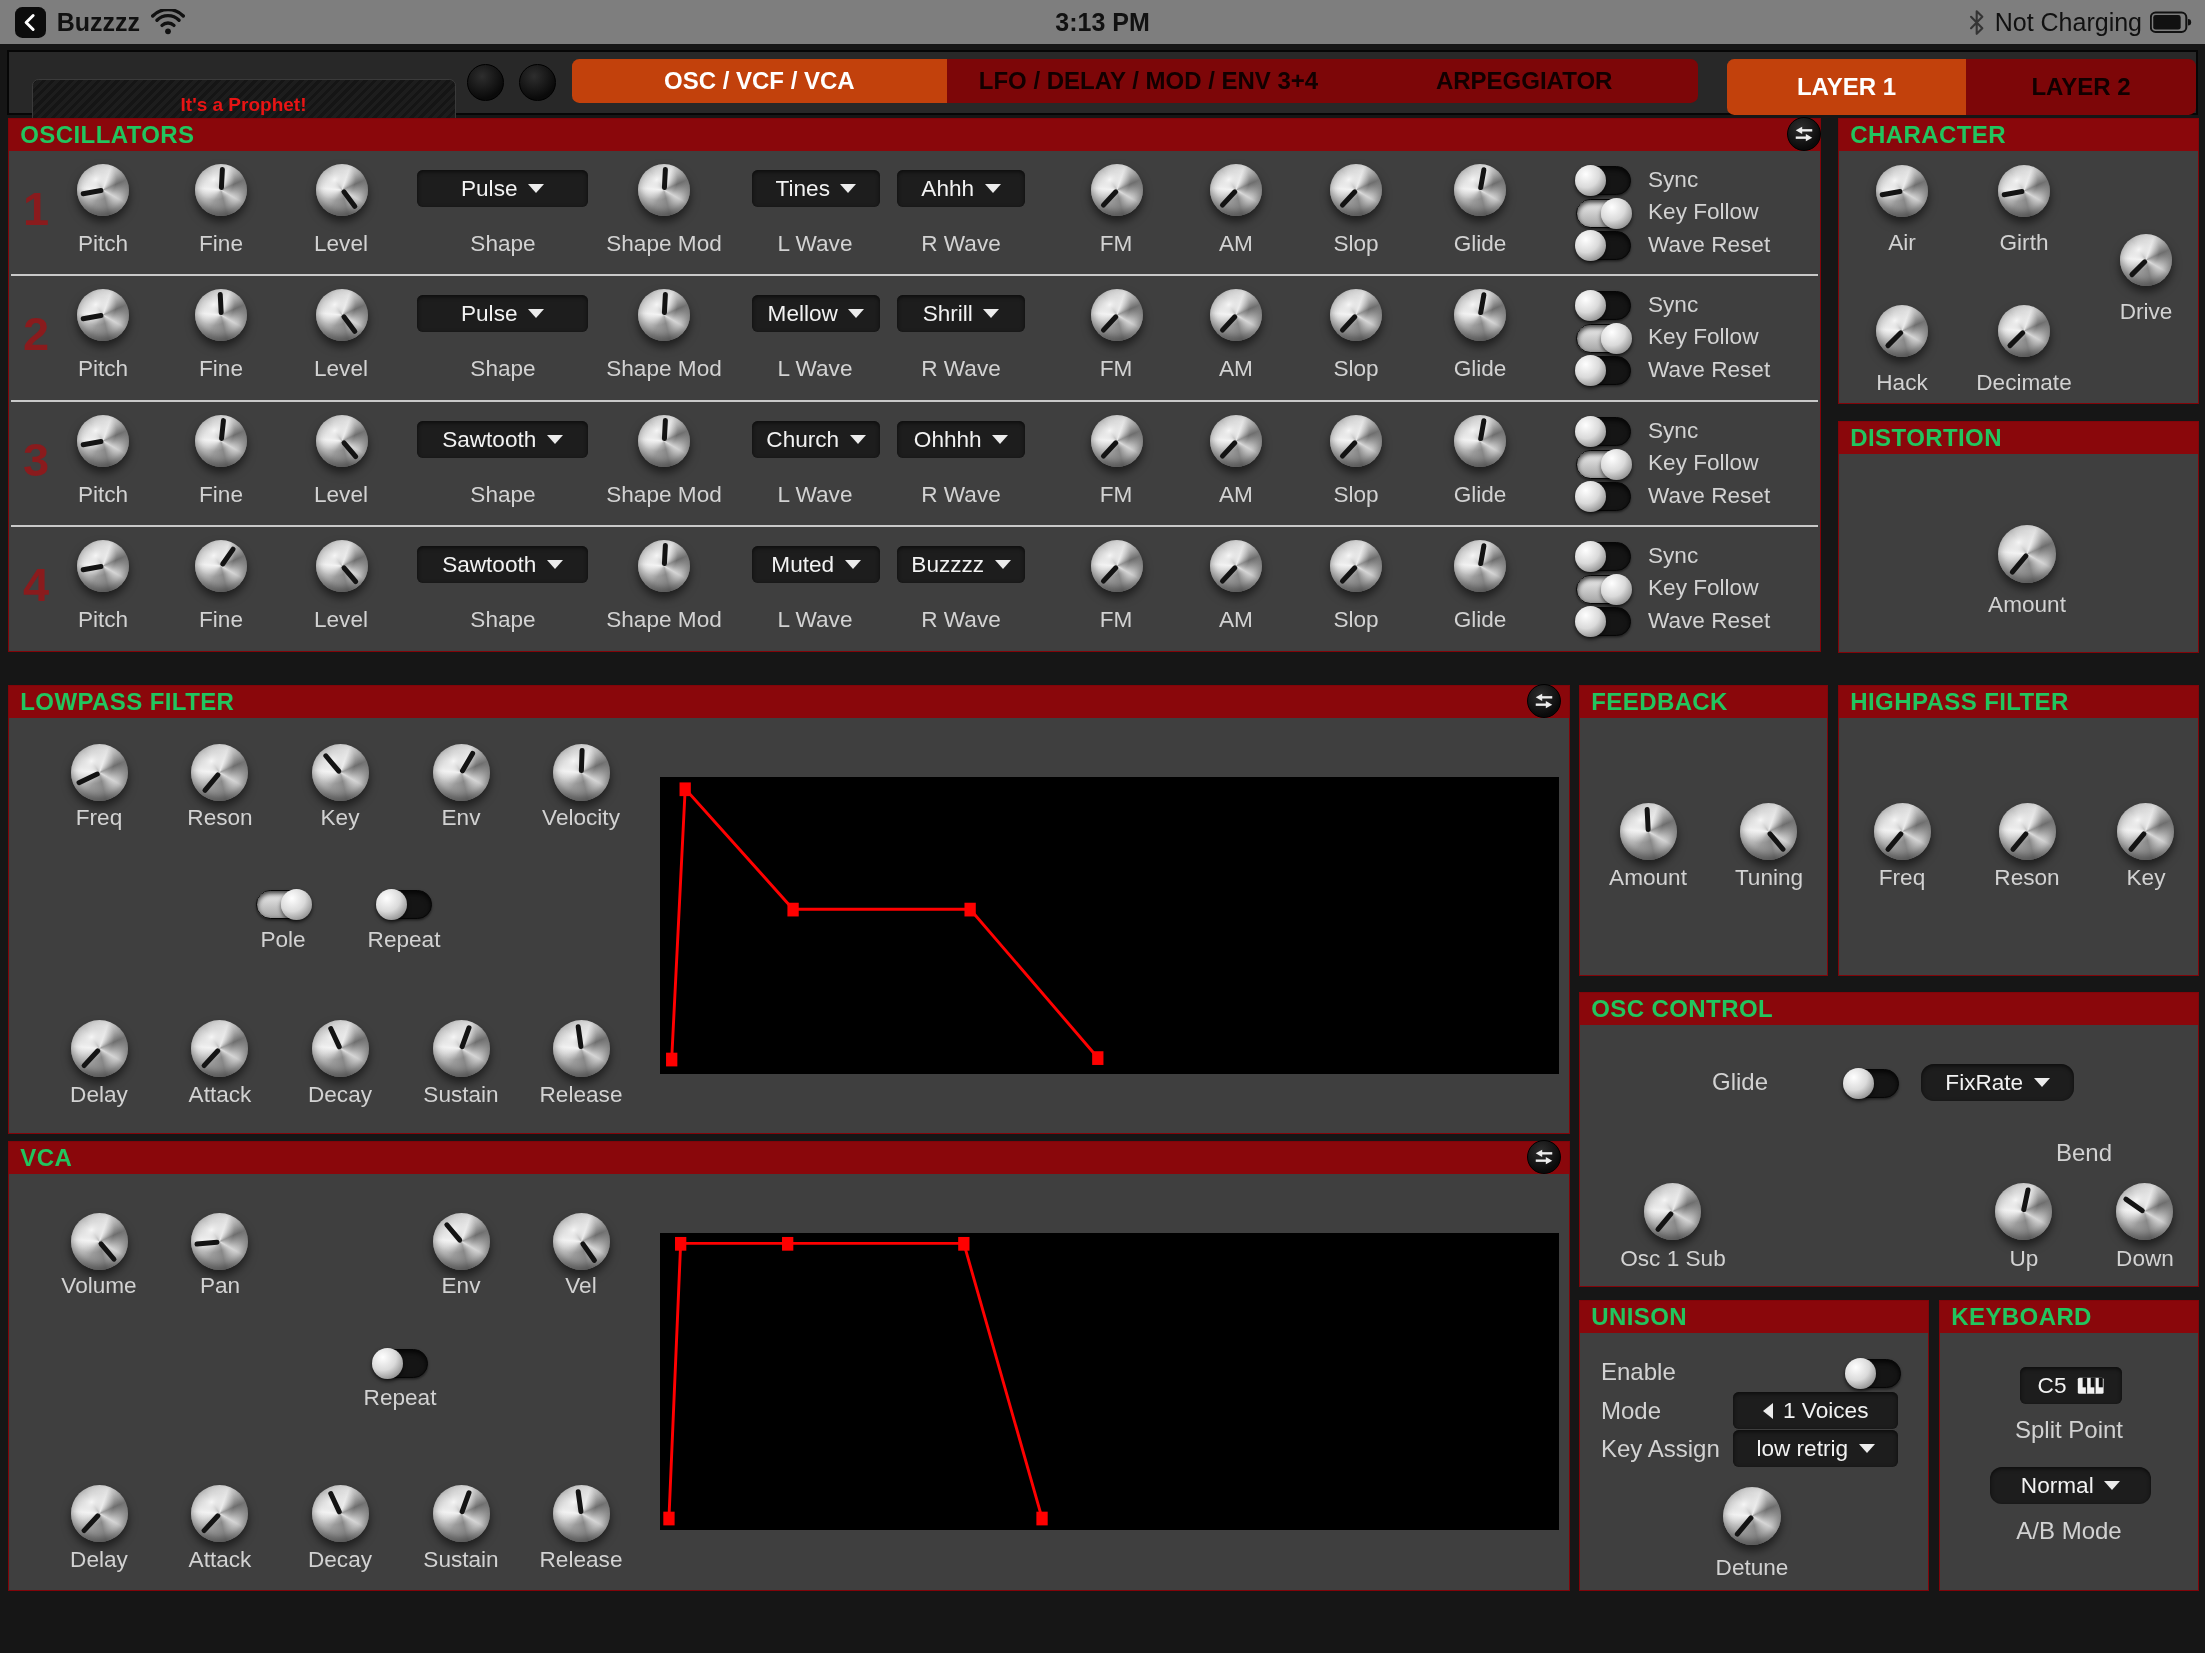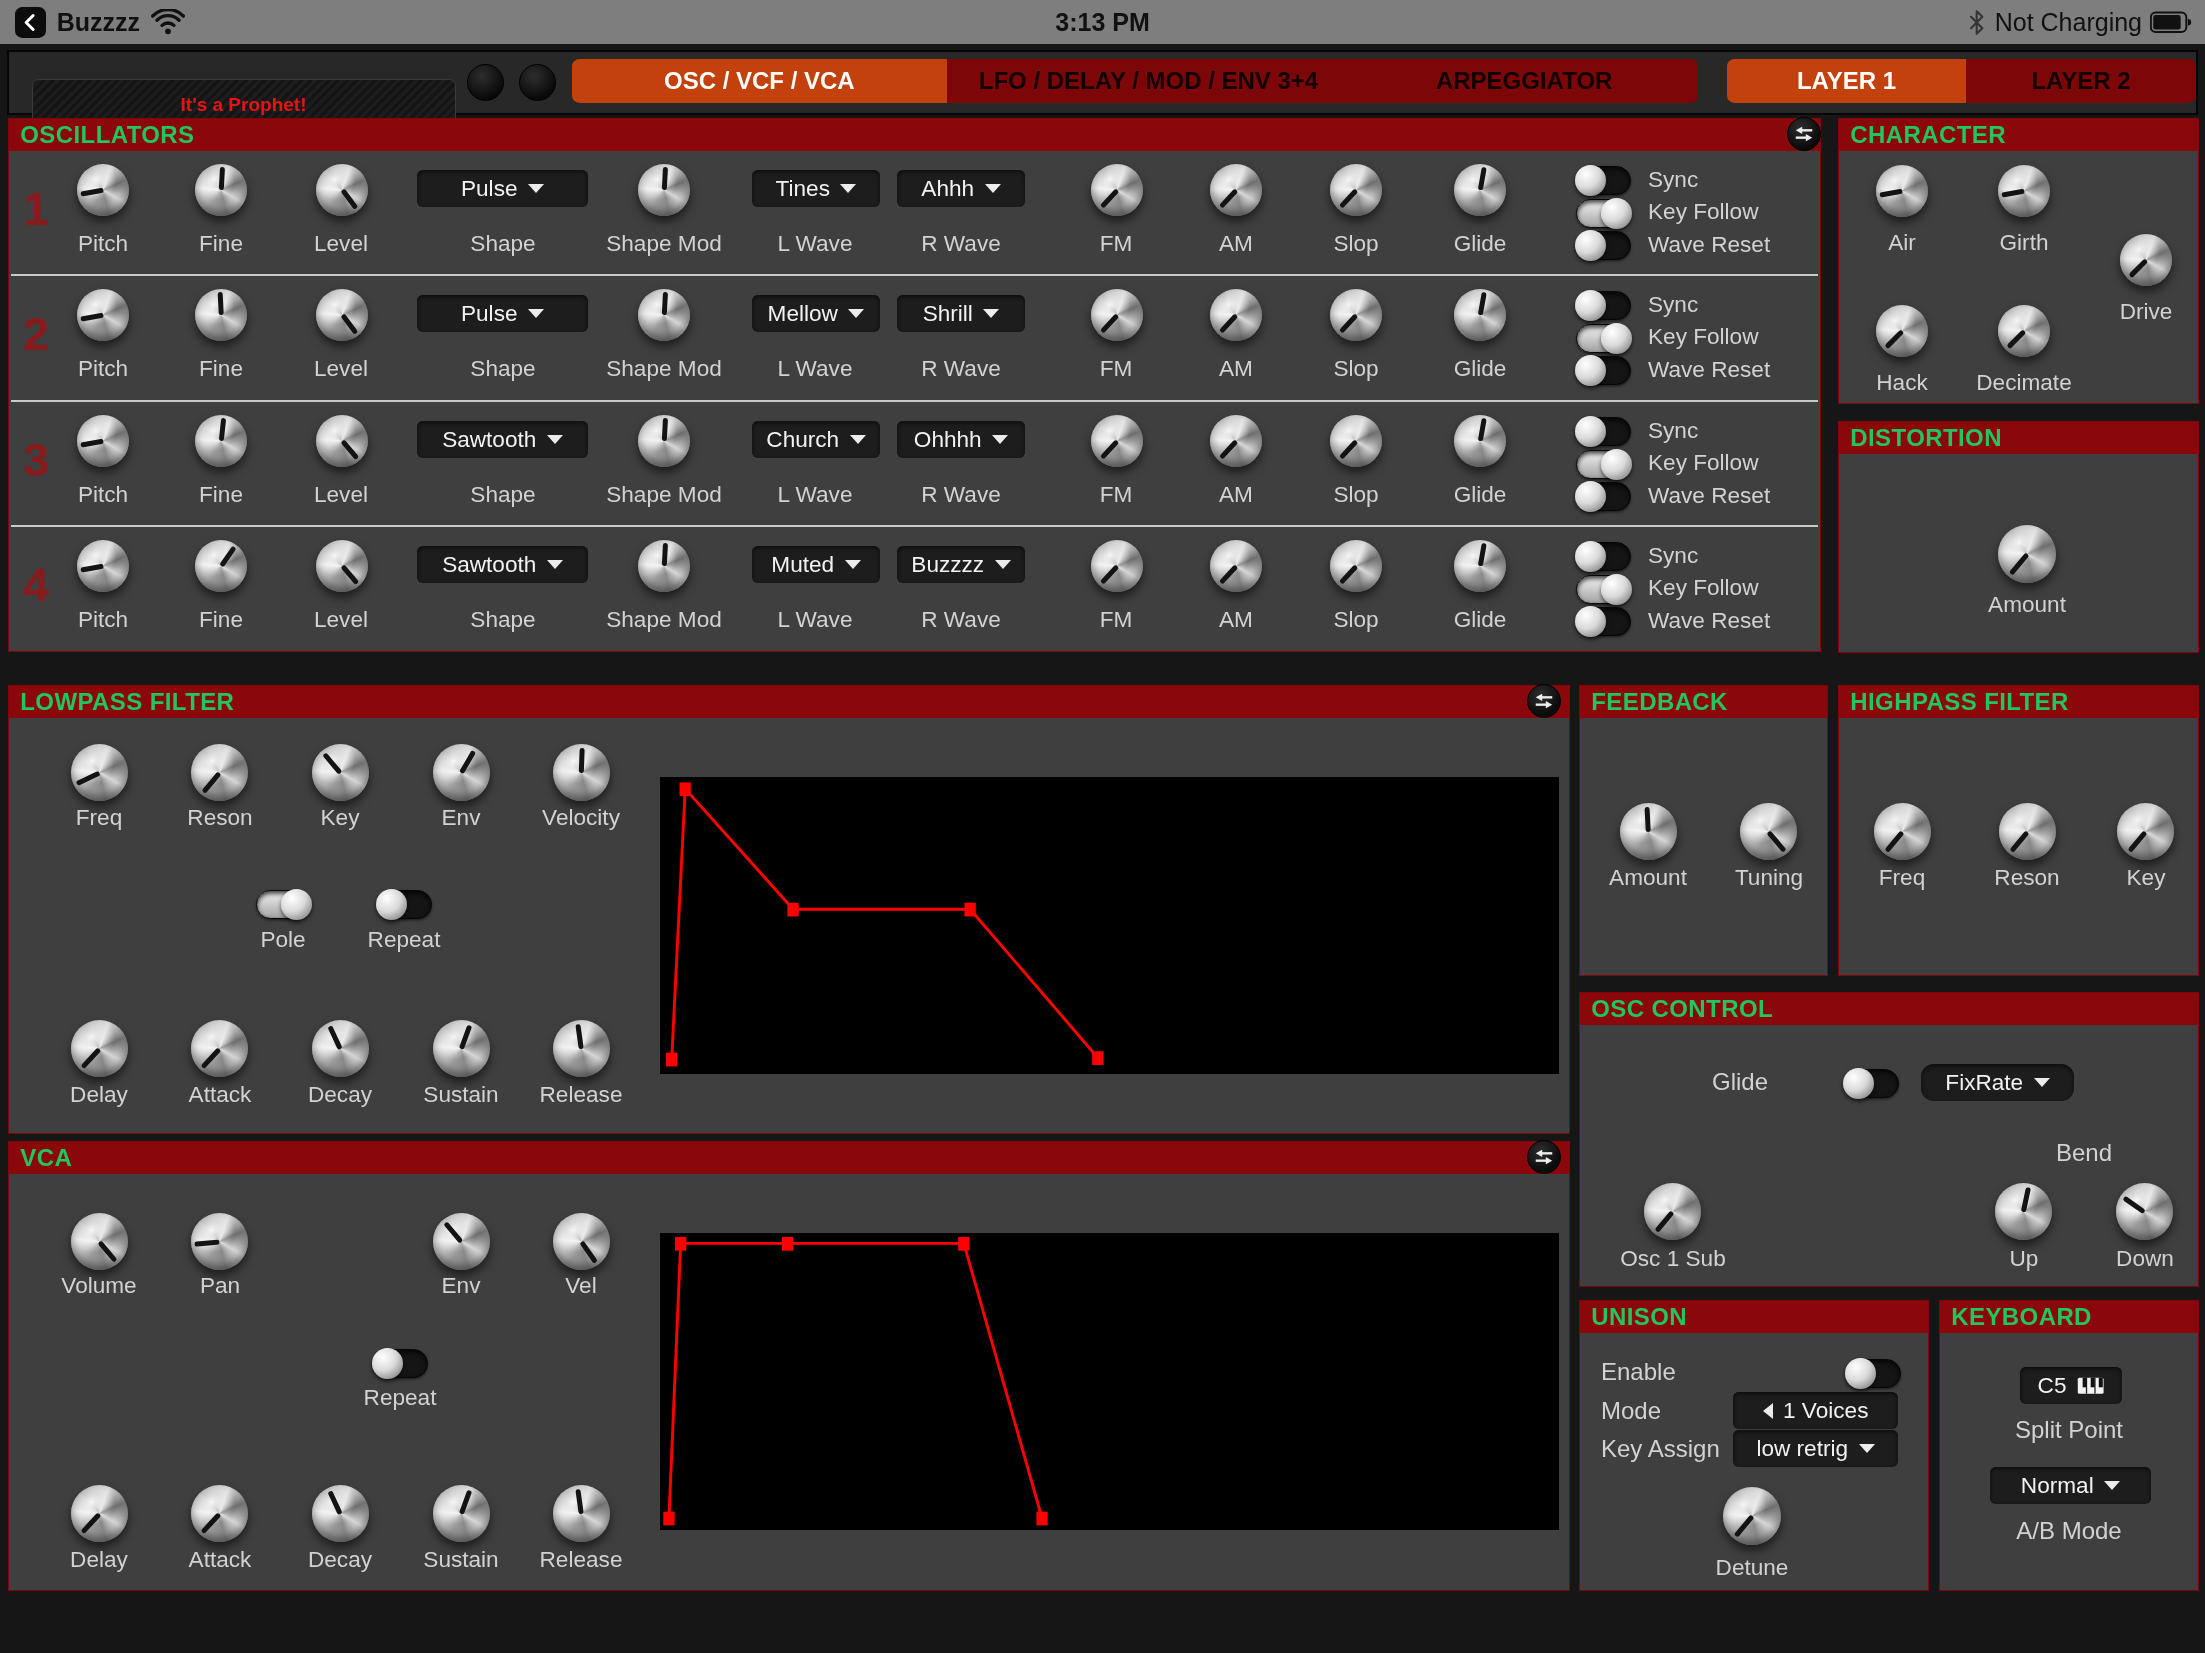--- a/index.html
+++ b/index.html
@@ -103,21 +103,21 @@
   <div id="topbar"></div>
   <div id="preset-display">It's a Prophet!</div>
   <div class="swap-btn" style="left:467px;top:64px;width:37px;height:37px;"></div>
   <div class="swap-btn" style="left:519px;top:64px;width:37px;height:37px;"></div>
 
   <div class="tabgroup" style="left:572px;top:59px;width:1126px;height:44px;">
     <div class="tab bright" style="width:375px;">OSC / VCF / VCA</div>
     <div class="tab dark" style="width:404px;">LFO / DELAY / MOD / ENV 3+4</div>
     <div class="tab dark" style="width:348px;">ARPEGGIATOR</div>
   </div>
-  <div class="tabgroup" style="left:1727px;top:59px;width:469px;height:44px;">
+  <div class="tabgroup" style="left:1727px;top:59px;width:469px;height:56px;">
     <div class="tab bright" style="width:239px;">LAYER 1</div>
     <div class="tab dark" style="width:230px;">LAYER 2</div>
   </div>
 
   <div class="panel" style="left:8px;top:118px;width:1813px;height:534px;">
     <div class="panel-header"><span>OSCILLATORS</span></div>
   </div>
   <div class="panel" style="left:1838px;top:118px;width:361px;height:286px;">
     <div class="panel-header"><span>CHARACTER</span></div>
   </div>
@@ -671,19 +671,19 @@
     <svg width="27.4" height="19.4" viewBox="0 0 34 24">
       <rect x="1" y="2" width="32" height="20" rx="2" fill="#f2f2f2"></rect>
       <rect x="11" y="2" width="1.6" height="20" fill="#222"></rect>
         <rect x="21.5" y="2" width="1.6" height="20" fill="#222"></rect>
       <rect x="7" y="2" width="5" height="12" fill="#111"></rect>
         <rect x="17" y="2" width="5" height="12" fill="#111"></rect>
         <rect x="27" y="2" width="5" height="12" fill="#111"></rect>
     </svg>
     </div>
     <div class="label big" style="left: 2069px; top: 1430px;">Split Point</div>
-    <div class="dropdown" style="left: 1990px; top: 1467px; width: 161px;">
+    <div class="dropdown" style="left: 1990px; top: 1467px; width: 161px; border-radius: 12px;">
       <span>Normal</span>
       <div class="caret-down"></div>
     </div>
     <div class="label big" style="left: 2069px; top: 1531px;">A/B Mode</div>
   </div>
 
 
 </body></html>

